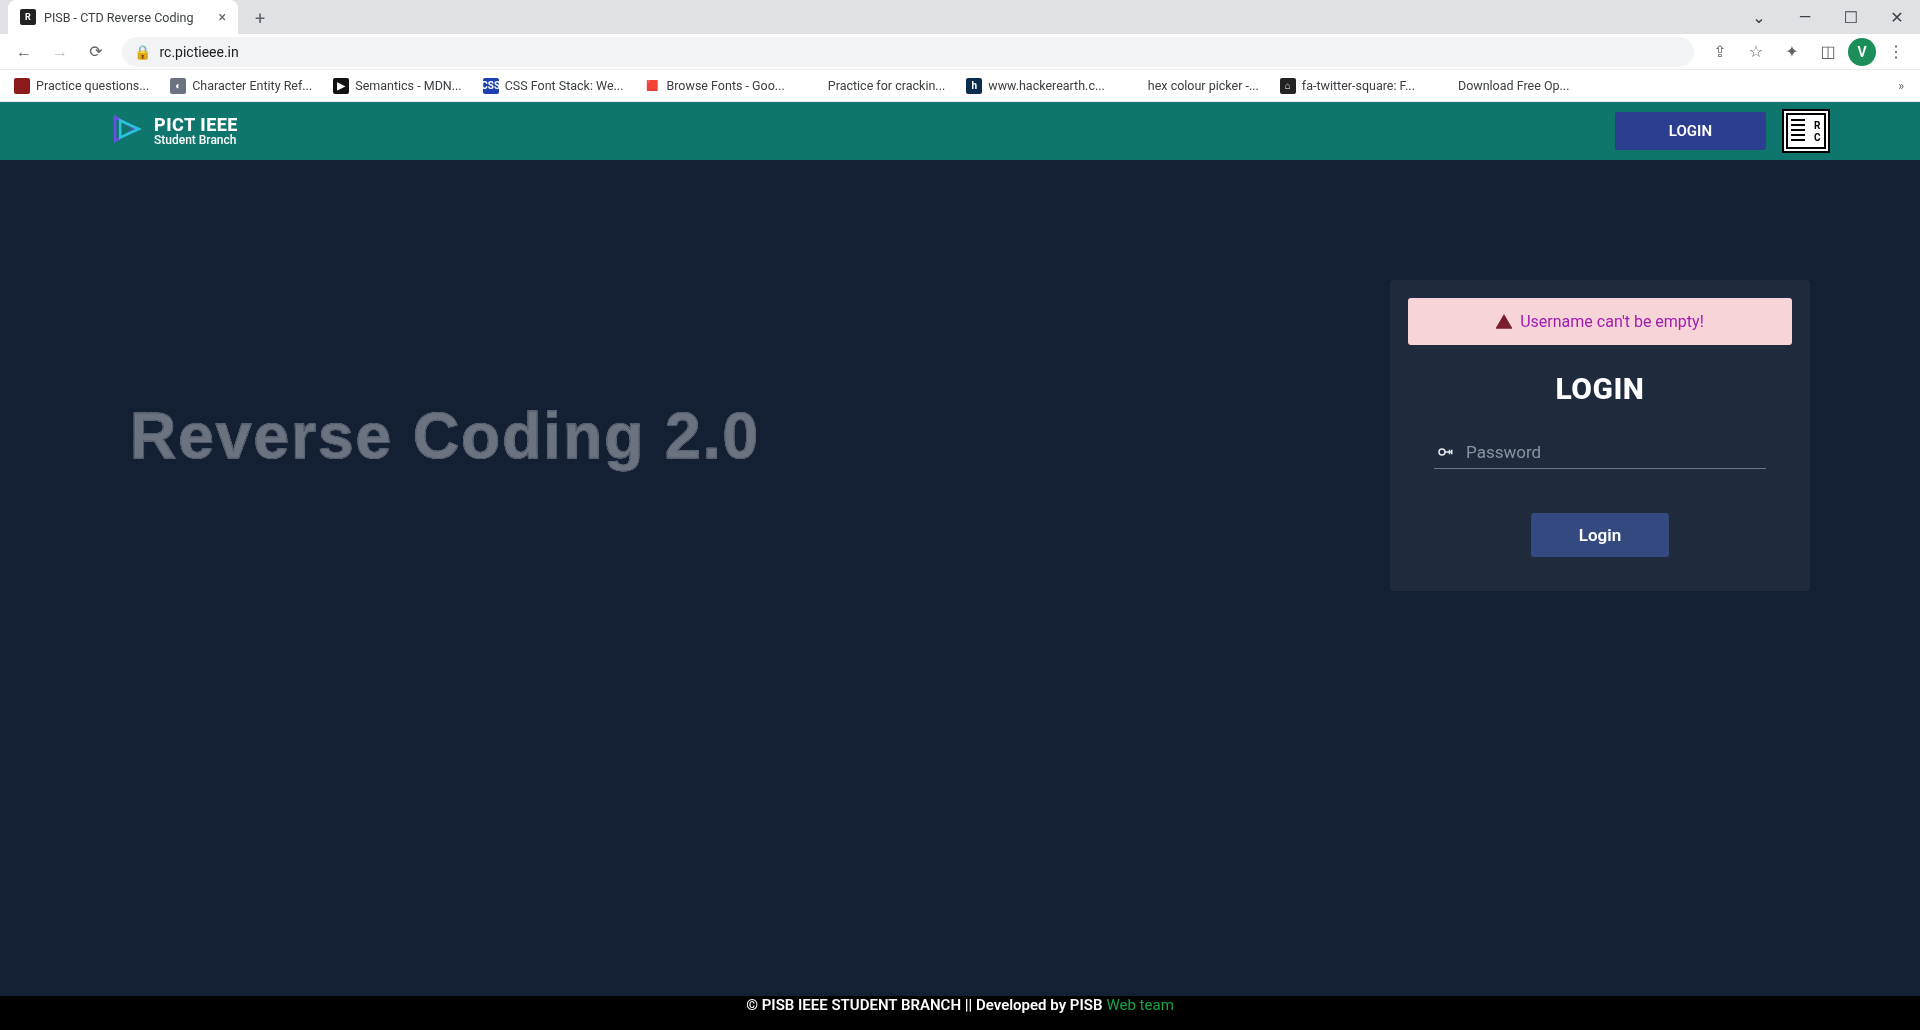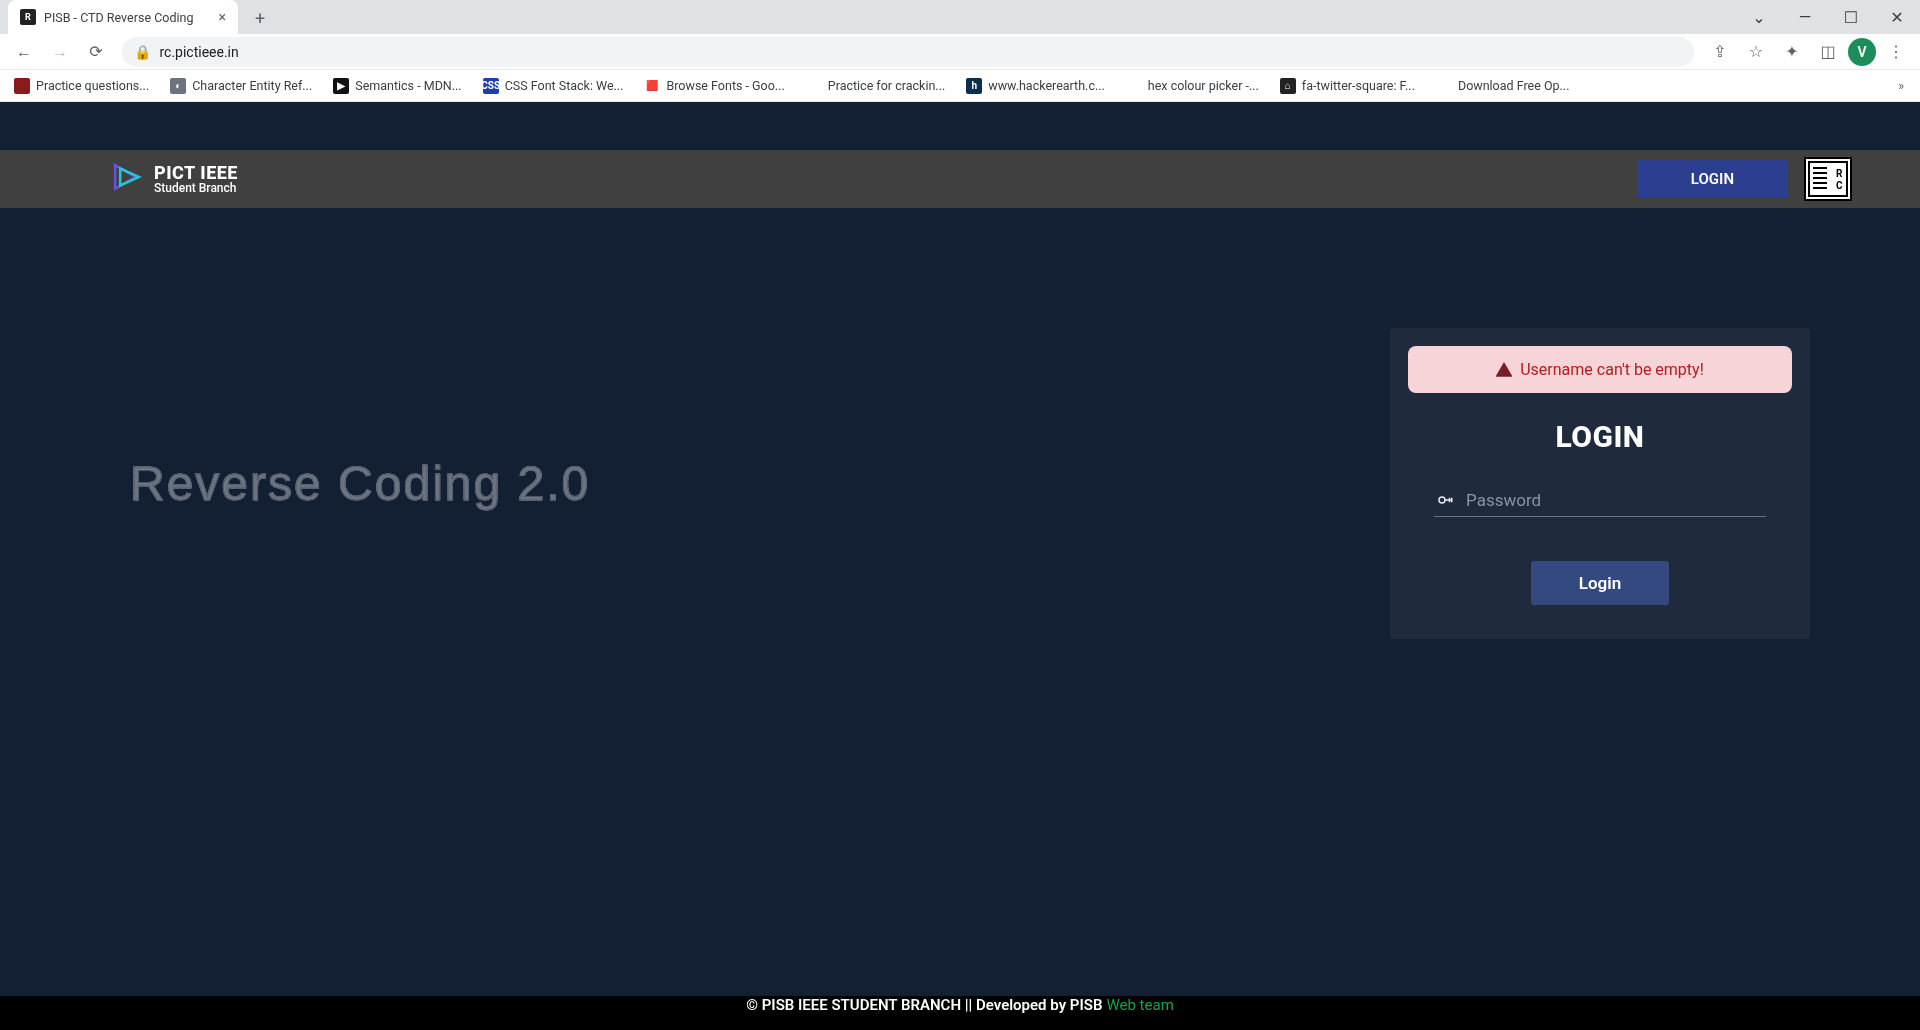--- a/index.html
+++ b/index.html
@@ -22,43 +22,43 @@
 .tb-icon{width:32px;height:32px;display:flex;align-items:center;justify-content:center;color:#5f6368;}
 .avatar-badge{width:28px;height:28px;border-radius:50%;background:#1b8e5a;color:#fff;display:flex;align-items:center;justify-content:center;font-weight:600;font-size:14px;}
 
 .bookmarks{height:32px;background:#fff;display:flex;align-items:center;padding:0 8px;gap:9px;border-bottom:1px solid #e8eaed;font-size:12.5px;color:#3c4043;overflow:hidden;}
 .bm{display:flex;align-items:center;gap:6px;padding:4px 6px;border-radius:4px;white-space:nowrap;}
 .bm .ico{width:16px;height:16px;border-radius:2px;display:flex;align-items:center;justify-content:center;font-size:10px;font-weight:bold;color:#fff;flex:none;}
 .bm-overflow{margin-left:auto;padding:0 8px;color:#5f6368;}
 
 
 .page { position:absolute; top:102px; left:0; right:0; bottom:0; background:#132034; color:#fff; }
-.site-nav { height:58px; background:#404040; display:flex; align-items:center; padding:0 68px 0 110px;margin-top:48px; }
+.site-nav { height:58px; background:#0f766e; display:flex; align-items:center; padding:0 90px 0 110px; }
 .brand { display:flex; align-items:center; gap:10px; }
 .brand-mark svg{width:34px;height:34px;}
 .brand-text { line-height:1; }
 .brand-text .t1{font-weight:800; font-size:18px; letter-spacing:0.5px;}
 .brand-text .t2{font-size:12px; font-weight:500;}
 .nav-right{margin-left:auto; display:flex; align-items:center; gap:16px;}
 .login-nav-btn{background:#2c3e8f;color:#fff;border:none;padding:10px 54px;font-size:15px;font-weight:600;border-radius:2px;}
 .rc-badge{width:48px;height:44px;background:#fff;border:2px solid #000;display:flex;align-items:center;justify-content:center;}
 .rc-badge svg{width:40px;height:36px;}
 
 .hero { display:flex; align-items:center; justify-content:space-between; padding:120px 110px 60px 130px; }
-.hero-title { font-size:48px; font-weight:400; letter-spacing:2px; color:#d9dde3;
+.hero-title { font-size:64px; font-weight:700; letter-spacing:2px; color:#d9dde3;
   
   text-shadow: 0 0 1px #6b7280;
   font-family: Impact, "Arial Black", sans-serif;
   -webkit-text-stroke: 1px #4b5563;
   background: repeating-linear-gradient(45deg,#cfd4db 0 2px,#a5adb8 2px 4px);
   -webkit-background-clip:text; background-clip:text; color:transparent;
 }
 
 .login-card{ width:420px; background:#1f2a3c; border-radius:4px; padding:18px 18px 34px; }
-.alert{ background:#f7d4d8; color:#b91c1c; border-radius:8px; padding:14px 10px; text-align:center; font-size:16px; display:flex; align-items:center; justify-content:center; gap:8px;}
+.alert{ background:#f7d4d8; color:#a21caf; border-radius:3px; padding:14px 10px; text-align:center; font-size:16px; display:flex; align-items:center; justify-content:center; gap:8px;}
 .alert svg{width:16px;height:16px;fill:#7a1d2b;}
 .card-title{ text-align:center; font-size:30px; font-weight:800; margin:26px 0 30px; letter-spacing:0.5px;}
 .field{ display:flex; align-items:center; gap:12px; border-bottom:1px solid #6b7684; padding:6px 2px; margin:0 26px 28px 26px;}
 .field svg{width:18px;height:18px;fill:#e6e8ec;flex:none;}
 .field input{ flex:1; background:transparent; border:none; outline:none; color:#e6e8ec; font-size:17px;}
 .field input::placeholder{color:#8a93a1;}
 .submit-row{ text-align:center; margin-top:44px;}
 .submit-btn{ background:#33497f; color:#fff; border:none; padding:12px 48px; font-size:17px; font-weight:600; border-radius:3px;}
 
 .site-footer{ position:absolute; left:0; right:0; bottom:0; height:34px; background:#000; color:#fff; display:flex; align-items:flex-start; justify-content:center; font-size:15px; font-weight:600; gap:4px;}

